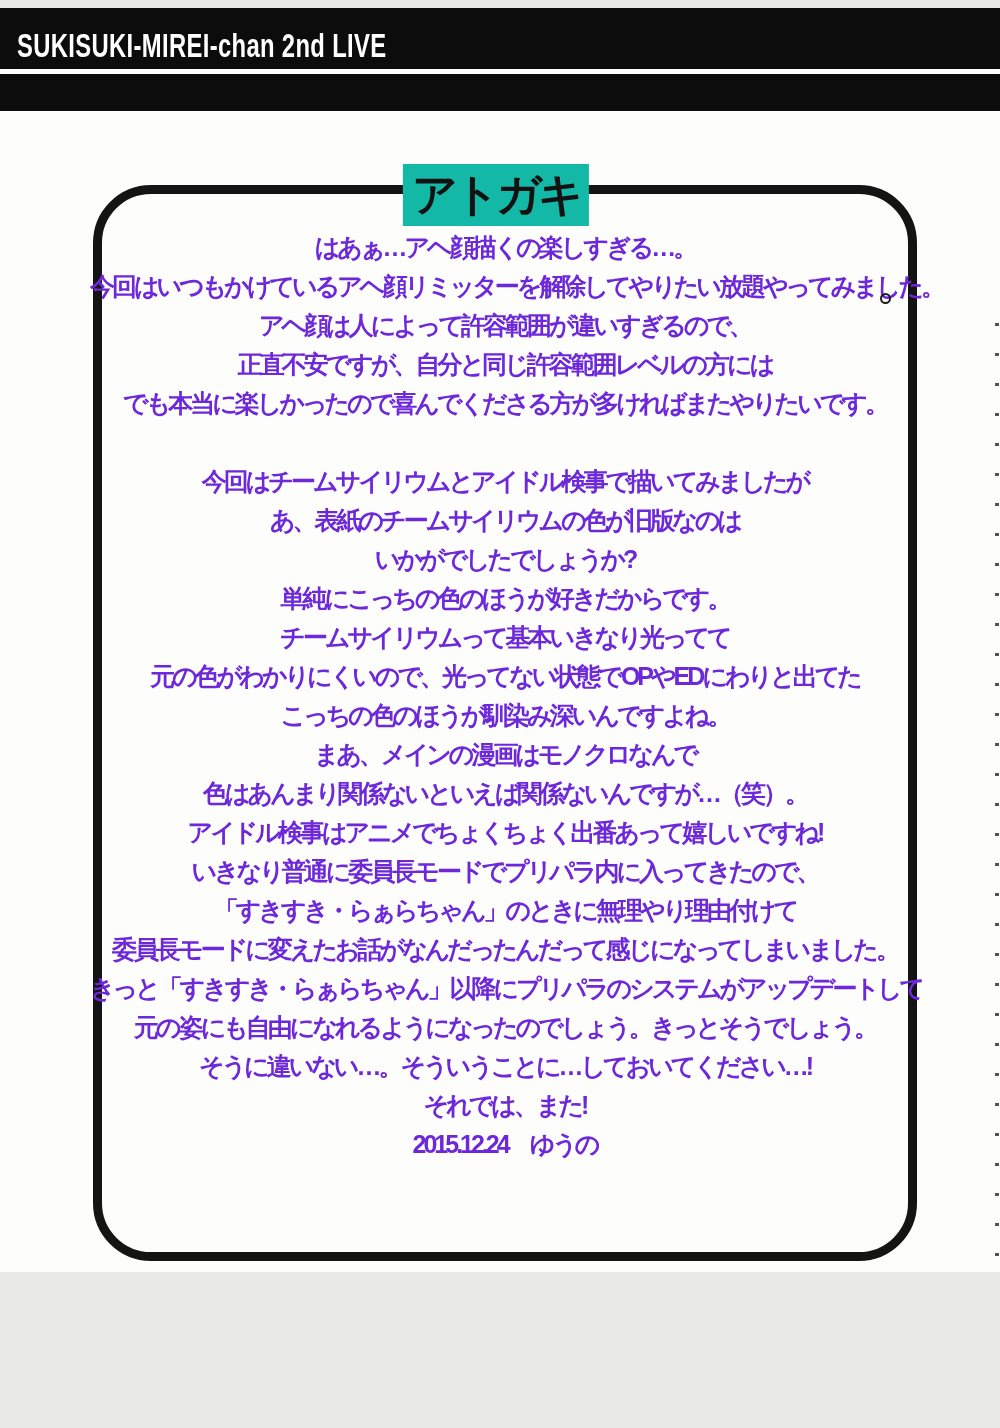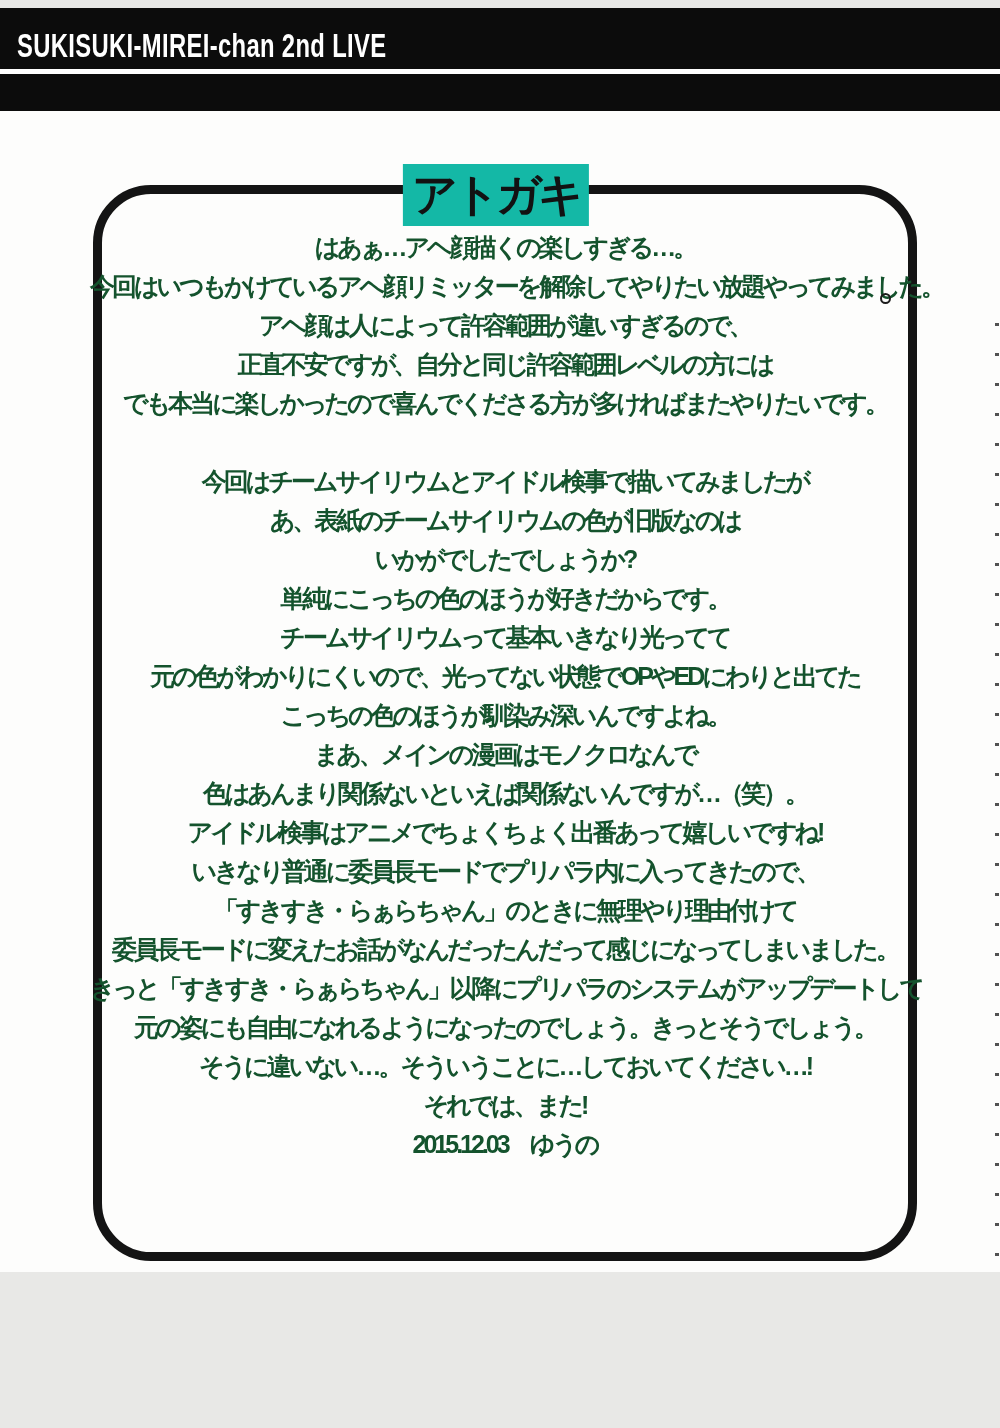--- a/index.html
+++ b/index.html
@@ -67,21 +67,21 @@
     color: #121212;
     white-space: nowrap;
   }
 
   
   .text-block {
     position: absolute;
     left: 90px; top: 220px;
     width: 830px;
     text-align: center;
-    color: #14532d;
+    color: #6d28d9;
     font-size: 25px;
     font-weight: bold;
     letter-spacing: -3px;
   }
   .text-line {
     height: 39px;
     line-height: 39px;
     white-space: nowrap;
   }
 
@@ -160,21 +160,21 @@
       <div class="text-line">まあ、メインの漫画はモノクロなんで</div>
       <div class="text-line">色はあんまり関係ないといえば関係ないんですが…（笑）。</div>
       <div class="text-line">アイドル検事はアニメでちょくちょく出番あって嬉しいですね!</div>
       <div class="text-line">いきなり普通に委員長モードでプリパラ内に入ってきたので、</div>
       <div class="text-line">「すきすき・らぁらちゃん」のときに無理やり理由付けて</div>
       <div class="text-line">委員長モードに変えたお話がなんだったんだって感じになってしまいました。</div>
       <div class="text-line">きっと「すきすき・らぁらちゃん」以降にプリパラのシステムがアップデートして</div>
       <div class="text-line">元の姿にも自由になれるようになったのでしょう。きっとそうでしょう。</div>
       <div class="text-line">そうに違いない…。そういうことに…しておいてください…!</div>
       <div class="text-line">それでは、また!</div>
-      <div class="text-line">2015.12.03　ゆうの</div>
+      <div class="text-line">2015.12.24　ゆうの</div>
     </div>
 
   <div class="artifact-ring"></div>
   <div class="edge-noise"></div>
 
   <div class="bottom-bar">
     <div class="footer-rule"></div>
     <div class="page-number">23</div>
   </div>
 

